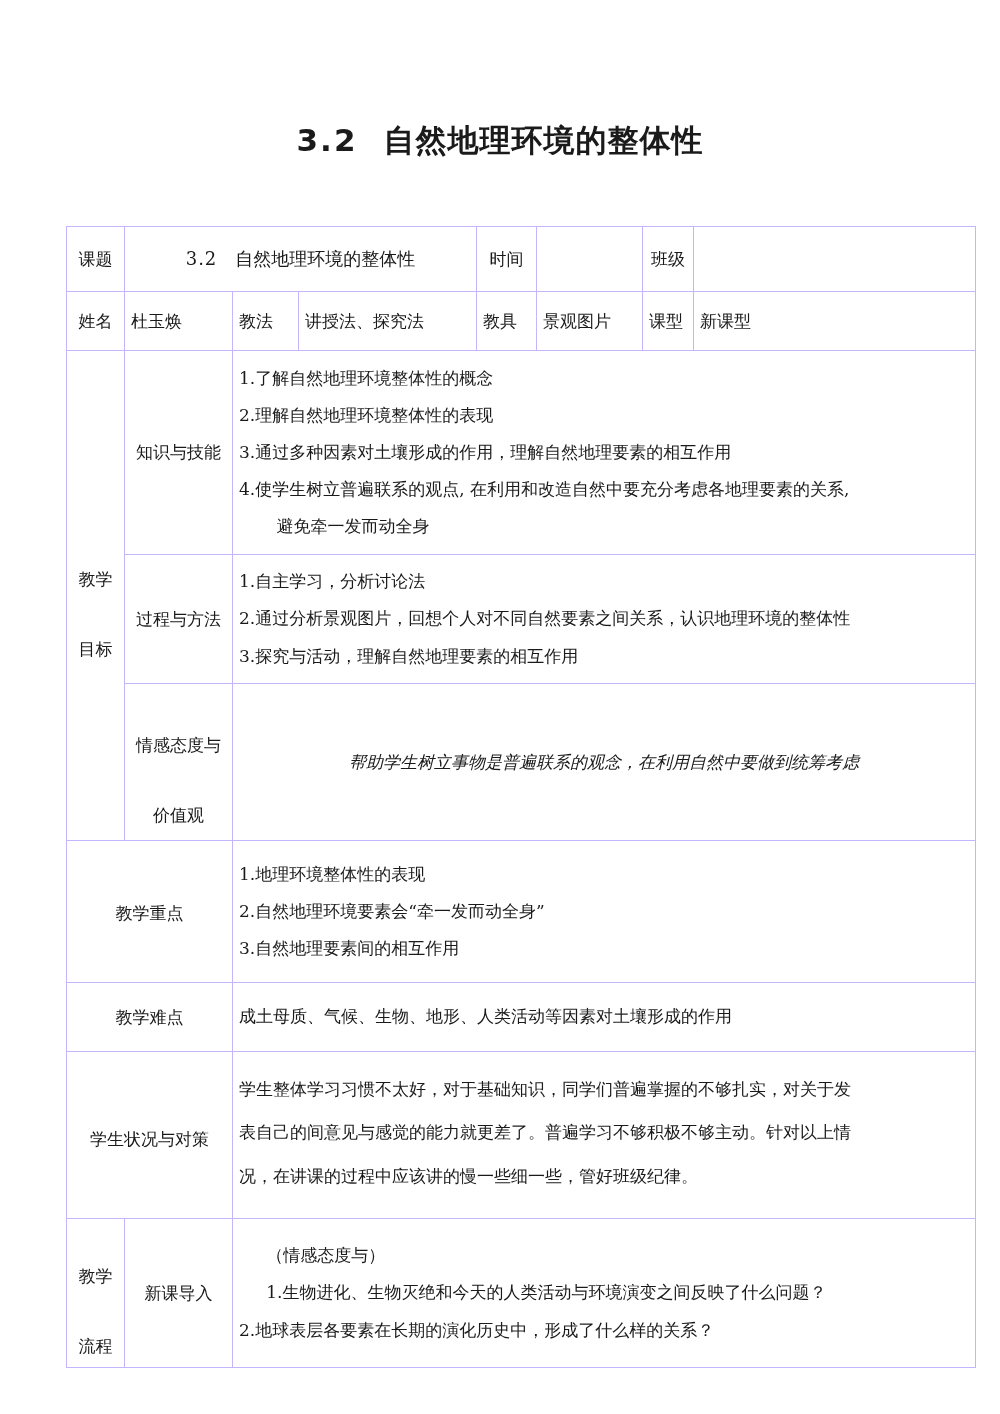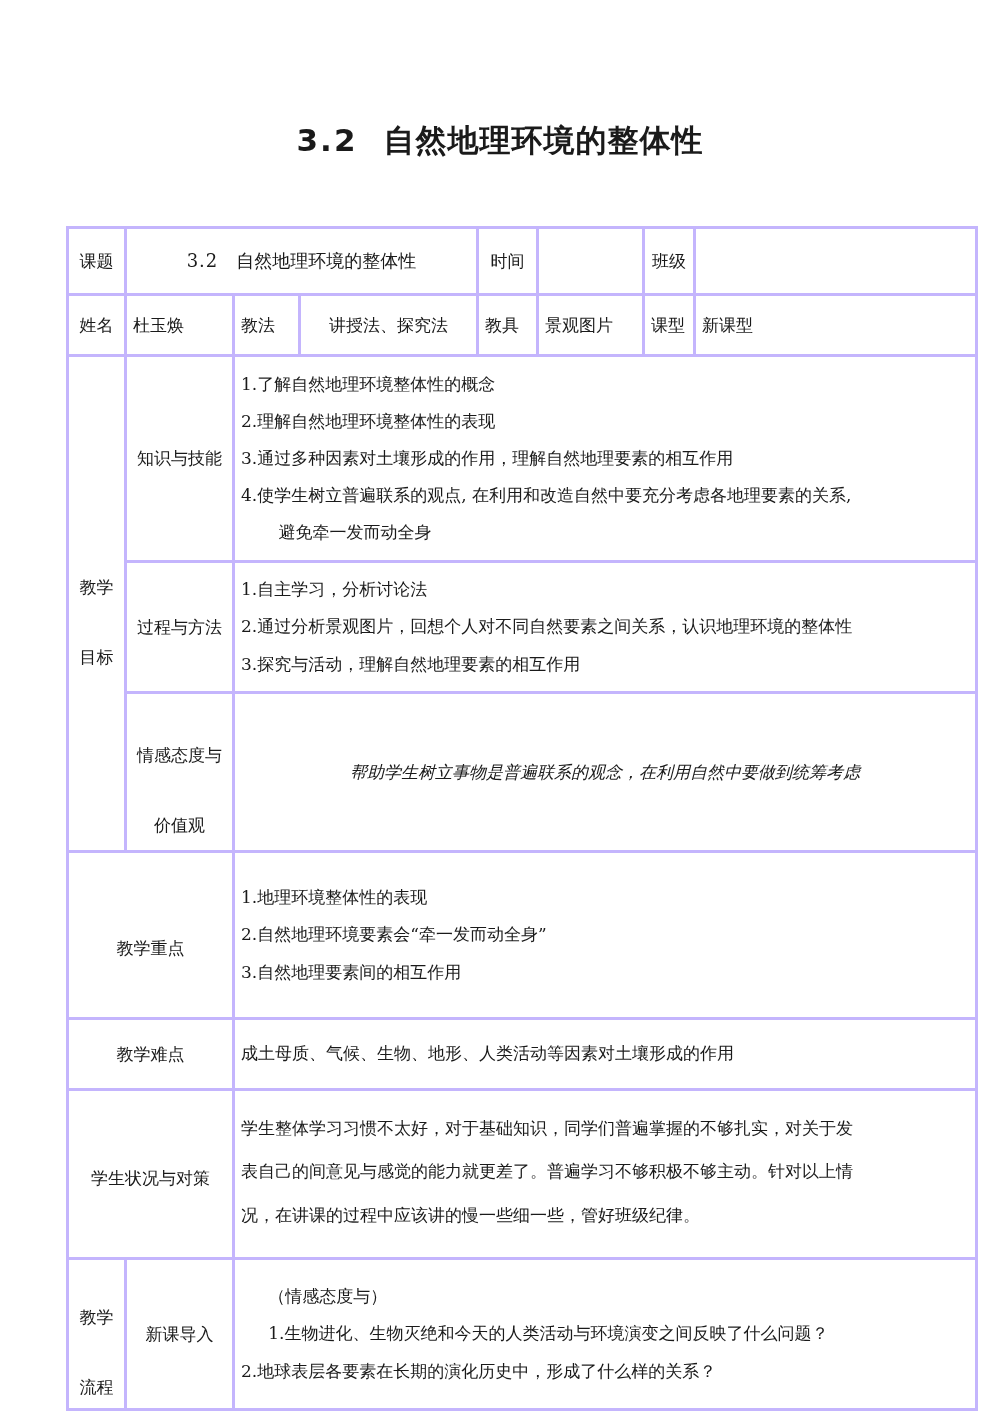--- a/index.html
+++ b/index.html
@@ -41,26 +41,26 @@
     position: absolute;
     left: 66px;
     top: 226px;
     width: 909px;
     border-collapse: collapse;
     table-layout: fixed;
     font-size: 17px;
     line-height: 1.55;
   }
   table.lesson td {
-    border: 3px solid #c4b5fd;
+    border: 1px solid #c4b5fd;
     padding: 4px 6px;
     vertical-align: middle;
     font-family: "DejaVu Serif", "Liberation Serif", serif;
   }
-  .ctr { text-align: center; }
+  .ctr { text-align: left; }
   .lft { text-align: left; }
   .top { vertical-align: top; }
   .mid { vertical-align: middle; }
 
   .label-cell {
     text-align: center;
     white-space: nowrap;
   }
   .stack-label {
     text-align: center;
@@ -164,21 +164,21 @@
 
     <tr>
       <td class="stack-label mid" style="height:148px">
         <div>情感态度与</div>
         <div>价值观</div>
       </td>
       <td colspan="6" class="mid center-note">帮助学生树立事物是普遍联系的观念，在利用自然中要做到统筹考虑</td>
     </tr>
 
     <tr>
-      <td colspan="2" class="label-cell top" style="height:130px; padding-top:30px">教学重点</td>
+      <td colspan="2" class="label-cell top" style="height:130px; padding-top:7px">教学重点</td>
       <td colspan="6" class="top body-lines">
         <p>1.地理环境整体性的表现</p>
         <p>2.自然地理环境要素会“牵一发而动全身”</p>
         <p>3.自然地理要素间的相互作用</p>
       </td>
     </tr>
 
     <tr>
       <td colspan="2" class="label-cell mid" style="height:60px">教学难点</td>
       <td colspan="6" class="mid body-lines">

